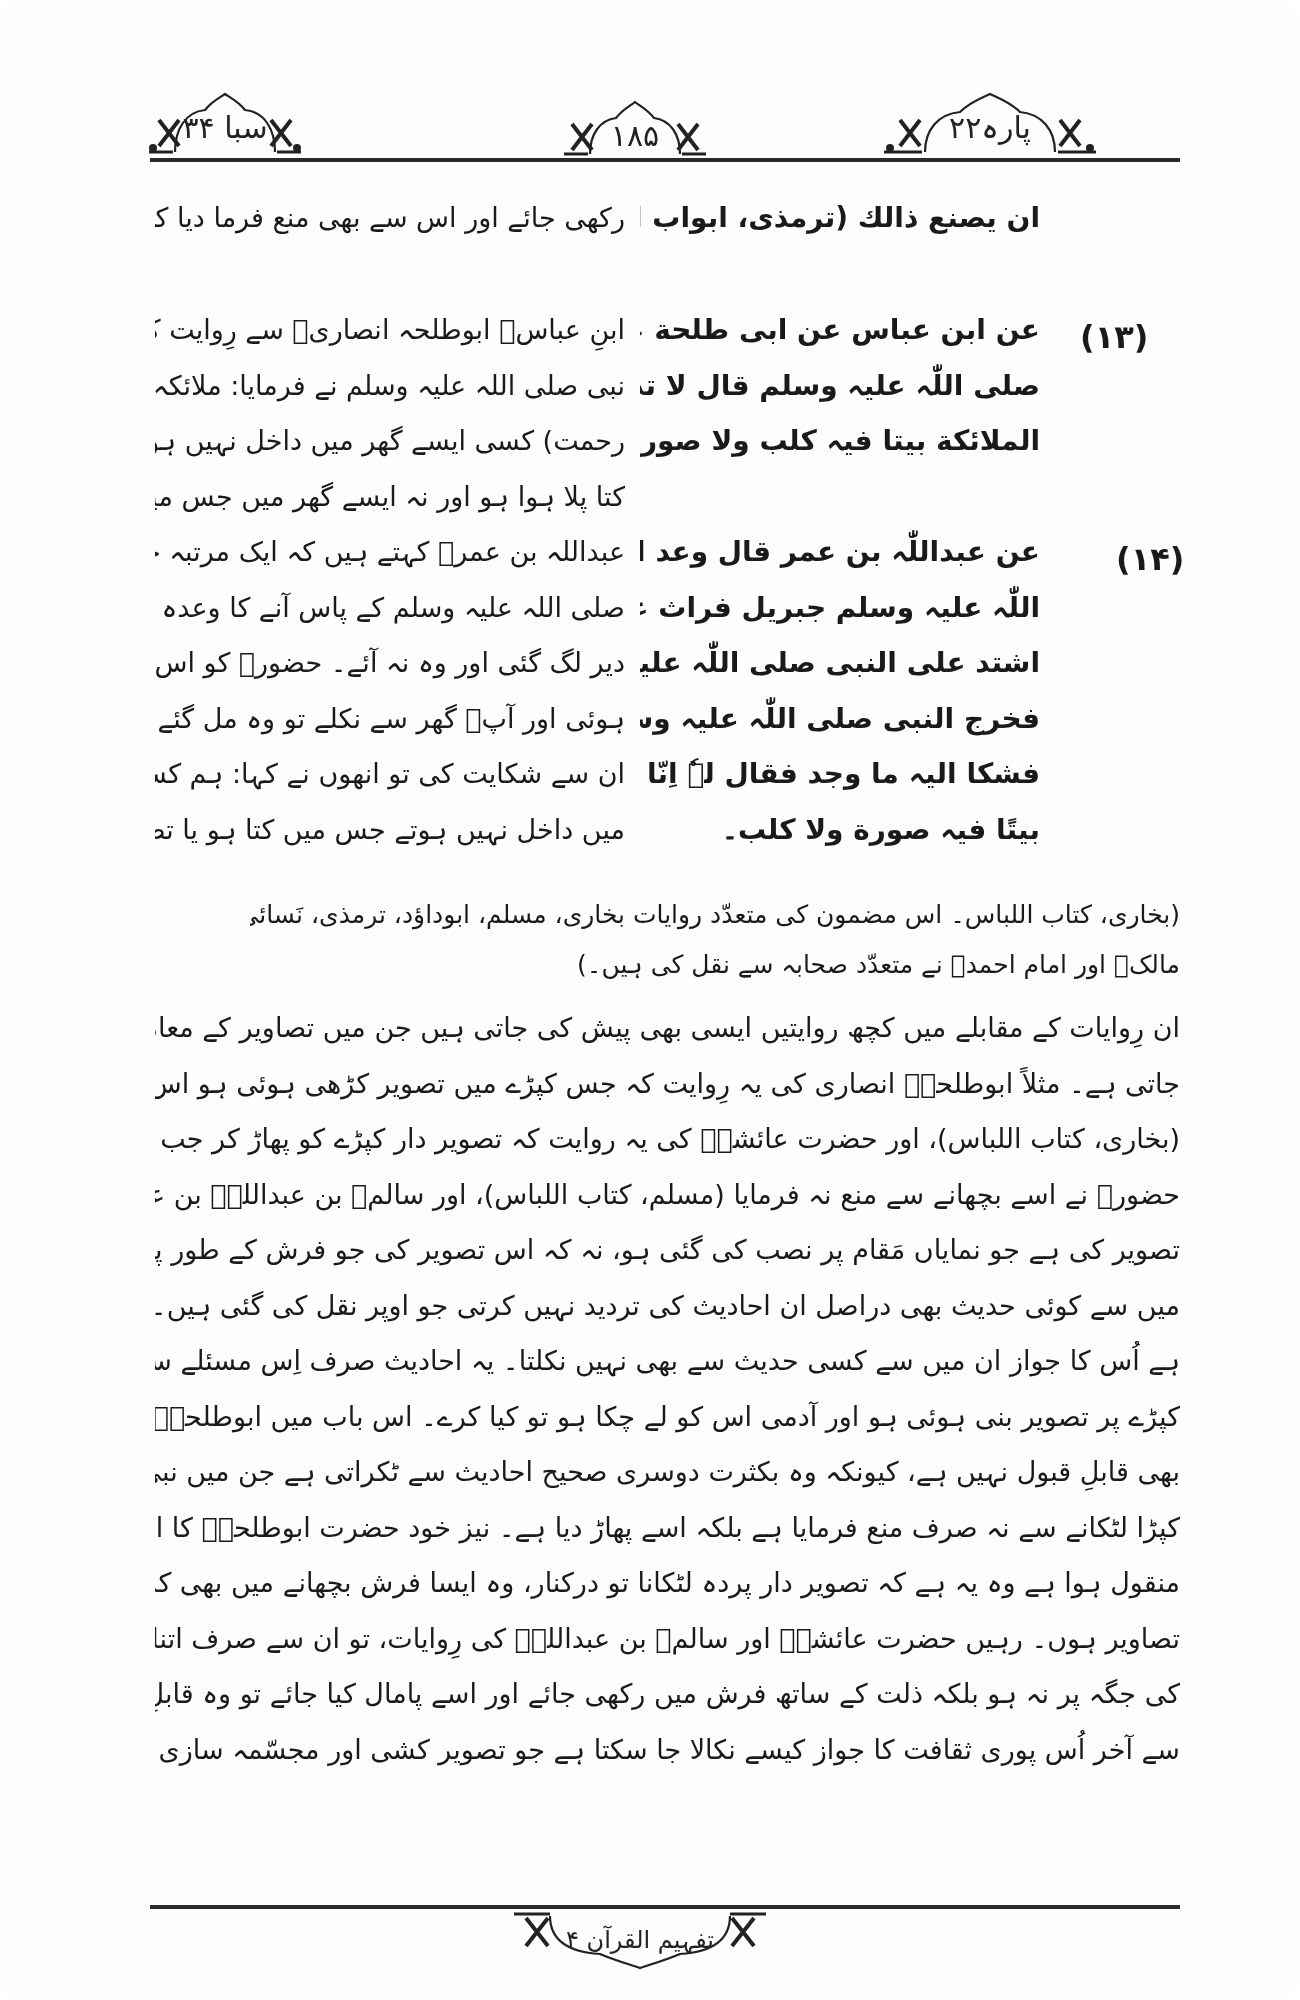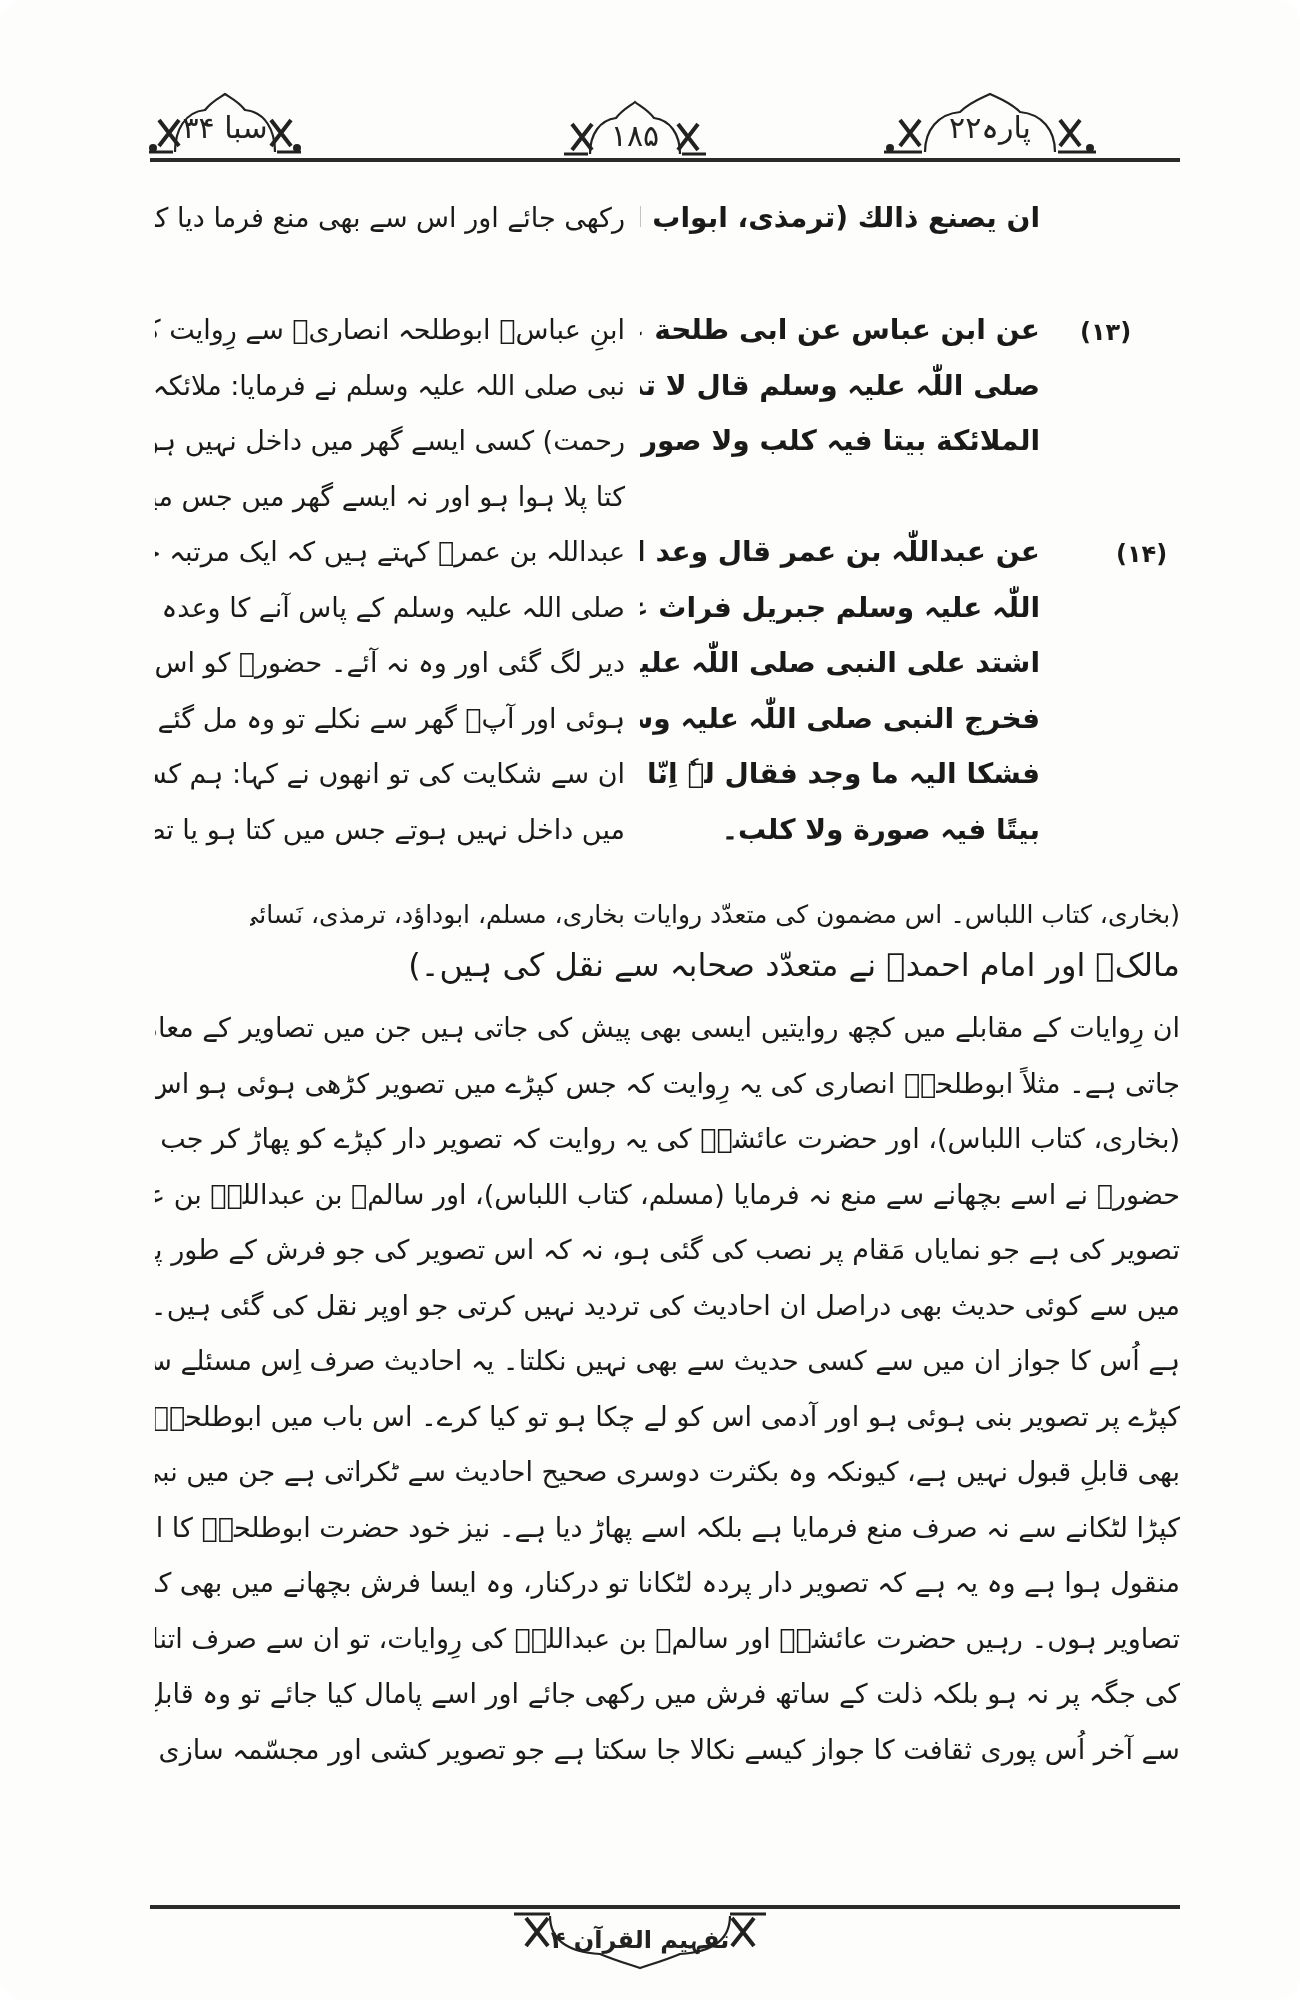--- a/index.html
+++ b/index.html
@@ -11,21 +11,21 @@
   .rule { position:absolute; left:150px; width:1030px; height:4px; background:#2b2b2b; }
   .orn { position:absolute; height:64px; display:flex; align-items:flex-end; justify-content:center; }
   .orn svg { position:absolute; left:0; top:0; }
   .orn .lbl { position:relative; z-index:2; font-size:30px; line-height:36px; padding-bottom:8px; direction:rtl; color:#222; }
 
   
   .col { position:absolute; direction:rtl; text-align:justify; }
   .line { height:55.5px; line-height:55.5px; font-size:27px; white-space:nowrap; overflow:hidden; text-align-last:justify; }
   .line.last { text-align-last:right; }
   .ar .line { font-size:28px; font-weight:bold; }
-  .num { position:absolute; font-size:24px; font-weight:bold; direction:rtl;text-align:right; }
+  .num { position:absolute; font-size:32px; font-weight:bold; direction:rtl;text-align:right; }
 
   .full { position:absolute; left:155px; width:1025px; direction:rtl; }
   .full .line { font-size:27px; }
 </style>
 </head>
 <body>
 
 <div class="page">
 
   <div class="orn" style="left:145px; top:90px; width:160px;">
@@ -94,42 +94,42 @@
     <div class="line">عبداللہ بن عمرؓ کہتے ہیں کہ ایک مرتبہ جبریلؑ نے نبی</div>
     <div class="line">صلی اللہ علیہ وسلم کے پاس آنے کا وعدہ کیا مگر بہت</div>
     <div class="line">دیر لگ گئی اور وہ نہ آئے۔ حضورؐ کو اس سے پریشانی</div>
     <div class="line">ہوئی اور آپؐ گھر سے نکلے تو وہ مل گئے۔ آپؐ نے</div>
     <div class="line">ان سے شکایت کی تو انھوں نے کہا: ہم کسی ایسے گھر</div>
     <div class="line last">میں داخل نہیں ہوتے جس میں کتا ہو یا تصویر ہو۔</div>
   </div>
 
   <div class="full" style="top:890px; left:250px; width:930px;">
     <div class="line" style="height:50px; line-height:50px; font-size:25px;">(بخاری، کتاب اللباس۔ اس مضمون کی متعدّد روایات بخاری، مسلم، ابوداؤد، ترمذی، نَسائی، ابنِ ماجہ، امام</div>
-    <div class="line last" style="height:50px; line-height:50px; font-size:32px;">مالکؒ اور امام احمدؒ نے متعدّد صحابہ سے نقل کی ہیں۔)</div>
+    <div class="line last" style="height:50px; line-height:50px; font-size:25px;">مالکؒ اور امام احمدؒ نے متعدّد صحابہ سے نقل کی ہیں۔)</div>
   </div>
 
   <div class="full" style="top:1000px;">
     <div class="line">ان رِوایات کے مقابلے میں کچھ روایتیں ایسی بھی پیش کی جاتی ہیں جن میں تصاویر کے معاملے میں رخصت پائی</div>
     <div class="line">جاتی ہے۔ مثلاً ابوطلحہؓ انصاری کی یہ رِوایت کہ جس کپڑے میں تصویر کڑھی ہوئی ہو اس کا پردہ لٹکانے کی اجازت ہے</div>
     <div class="line">(بخاری، کتاب اللباس)، اور حضرت عائشہؓ کی یہ روایت کہ تصویر دار کپڑے کو پھاڑ کر جب انھوں نے گدّا بنا لیا تو</div>
     <div class="line">حضورؐ نے اسے بچھانے سے منع نہ فرمایا (مسلم، کتاب اللباس)، اور سالمؒ بن عبداللہؓ بن عمرؓ کی یہ روایت کہ مُمانعت اس</div>
     <div class="line">تصویر کی ہے جو نمایاں مَقام پر نصب کی گئی ہو، نہ کہ اس تصویر کی جو فرش کے طور پر بچھا دی گئی ہو۔ (مُسندِ احمد) لیکن ان</div>
     <div class="line">میں سے کوئی حدیث بھی دراصل ان احادیث کی تردید نہیں کرتی جو اوپر نقل کی گئی ہیں۔ جہاں تک تصویر بنانے کا تعلق</div>
     <div class="line">ہے اُس کا جواز ان میں سے کسی حدیث سے بھی نہیں نکلتا۔ یہ احادیث صرف اِس مسئلے سے بحث کرتی ہیں کہ اگر کسی</div>
     <div class="line">کپڑے پر تصویر بنی ہوئی ہو اور آدمی اس کو لے چکا ہو تو کیا کرے۔ اس باب میں ابوطلحہؓ انصاری والی روایت کسی طرح</div>
     <div class="line">بھی قابلِ قبول نہیں ہے، کیونکہ وہ بکثرت دوسری صحیح احادیث سے ٹکراتی ہے جن میں نبی صلی اللہ علیہ وسلم نے تصویر دار</div>
     <div class="line">کپڑا لٹکانے سے نہ صرف منع فرمایا ہے بلکہ اسے پھاڑ دیا ہے۔ نیز خود حضرت ابوطلحہؓ کا اپنا عمل جو ترمذی اور مُؤطّا میں</div>
     <div class="line">منقول ہوا ہے وہ یہ ہے کہ تصویر دار پردہ لٹکانا تو درکنار، وہ ایسا فرش بچھانے میں بھی کراہت محسوس کرتے تھے جس میں</div>
     <div class="line">تصاویر ہوں۔ رہیں حضرت عائشہؓ اور سالمؒ بن عبداللہؓ کی رِوایات، تو ان سے صرف اتنا جواز نکلتا ہے کہ اگر تصویر احترام</div>
     <div class="line">کی جگہ پر نہ ہو بلکہ ذلت کے ساتھ فرش میں رکھی جائے اور اسے پامال کیا جائے تو وہ قابلِ برداشت ہے۔ ان احادیث</div>
     <div class="line">سے آخر اُس پوری ثقافت کا جواز کیسے نکالا جا سکتا ہے جو تصویر کشی اور مجسّمہ سازی کے آرٹ کو تہذیبِ انسانی کا قابلِ فخر</div>
   </div>
 
   <div class="rule" style="top:1905px;"></div>
-  <div class="orn" style="left:510px; top:1910px; width:260px; height:60px; align-items:center;font-weight:bold;">
+  <div class="orn" style="left:510px; top:1910px; width:260px; height:60px; align-items:center;">
     <svg width="260" height="60" viewBox="0 0 260 60">
       <path d="M4 4 L40 4 M220 4 L256 4" stroke="#222" stroke-width="3"></path>
       <path d="M40 6 C40 30,58 42,90 44 C104 50,118 54,130 58 C142 54,156 50,170 44 C202 42,220 30,220 6" fill="none" stroke="#222" stroke-width="2.2"></path>
       <path d="M16 8 L38 36 M38 8 L16 36 M222 8 L244 36 M244 8 L222 36" stroke="#222" stroke-width="4"></path>
     </svg>
     <span class="lbl" style="font-size:24px; padding-bottom:0;">تفہیم القرآن ۴</span>
   </div>
 
 </div>
 

